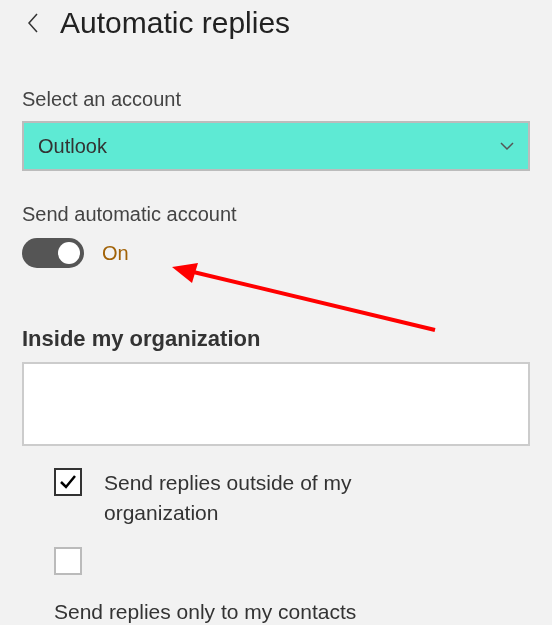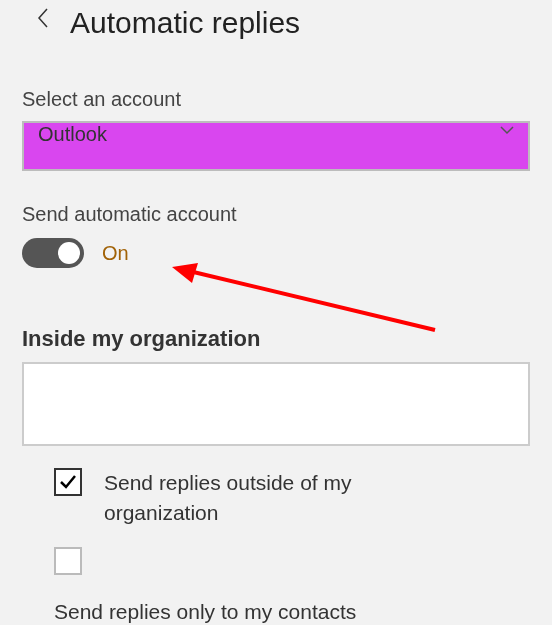--- a/index.html
+++ b/index.html
@@ -6,22 +6,23 @@
     body {
       font-family: "Segoe UI", -apple-system, BlinkMacSystemFont, sans-serif;
       background: #f2f2f2;
       width: 552px;
       height: 625px;
       color: #333;
       font-weight: 300;
     }
     .header {
       display: flex;
+      align-items: center;
       gap: 18px;
-      padding: 6px 16px 4px 32px;
+      padding: 6px 16px 4px 22px;
     }
     .back-btn {
       width: 20px;
       height: 24px;
       display: flex;
       align-items: center;
       justify-content: center;
     }
     .title {
       font-size: 30px;
@@ -38,26 +39,27 @@
       margin-bottom: 10px;
       font-weight: 300;
     }
     .select-wrap {
       position: relative;
       width: 100%;
     }
     .select-box {
       width: 100%;
       height: 50px;
-      background: #d946ef;
+      background: #5eead4;
       border: 2px solid #bcbcbc;
       padding: 0 14px;
       font-size: 20px;
       color: #333;
       display: flex;
+      align-items: center;
       justify-content: space-between;
       font-weight: 300;
     }
     .chevron {
       width: 14px;
       height: 14px;
     }
     .toggle-row {
       display: flex;
       align-items: center;

